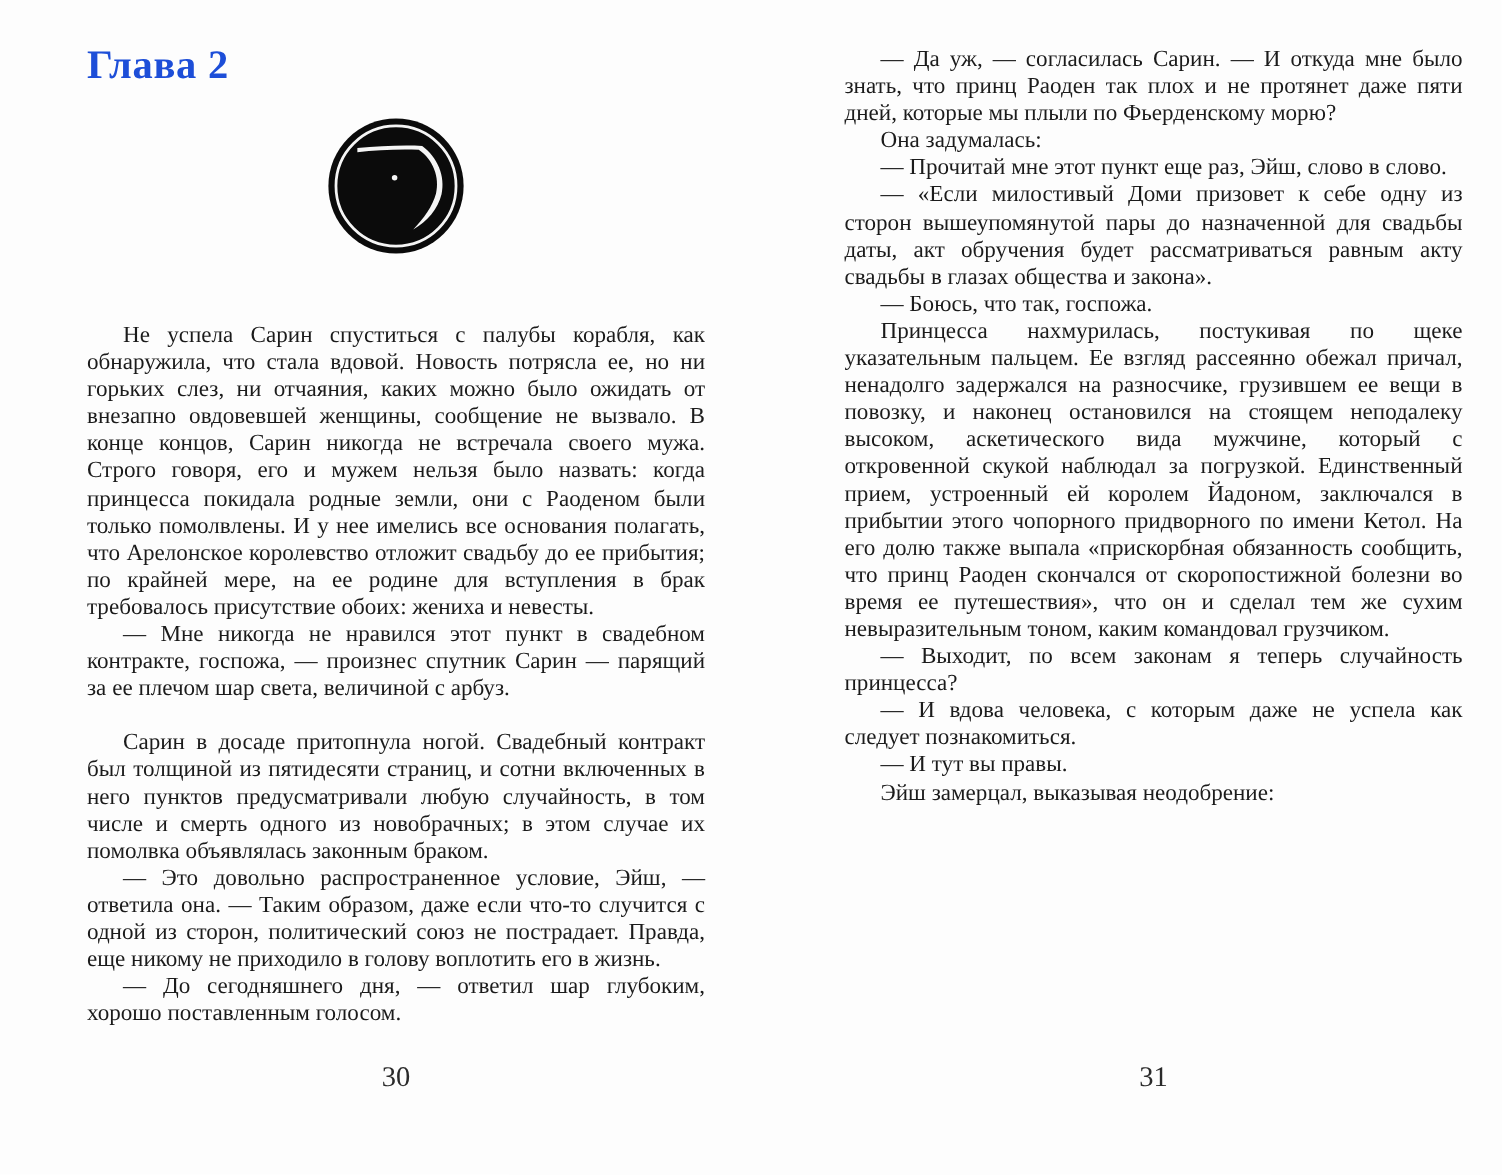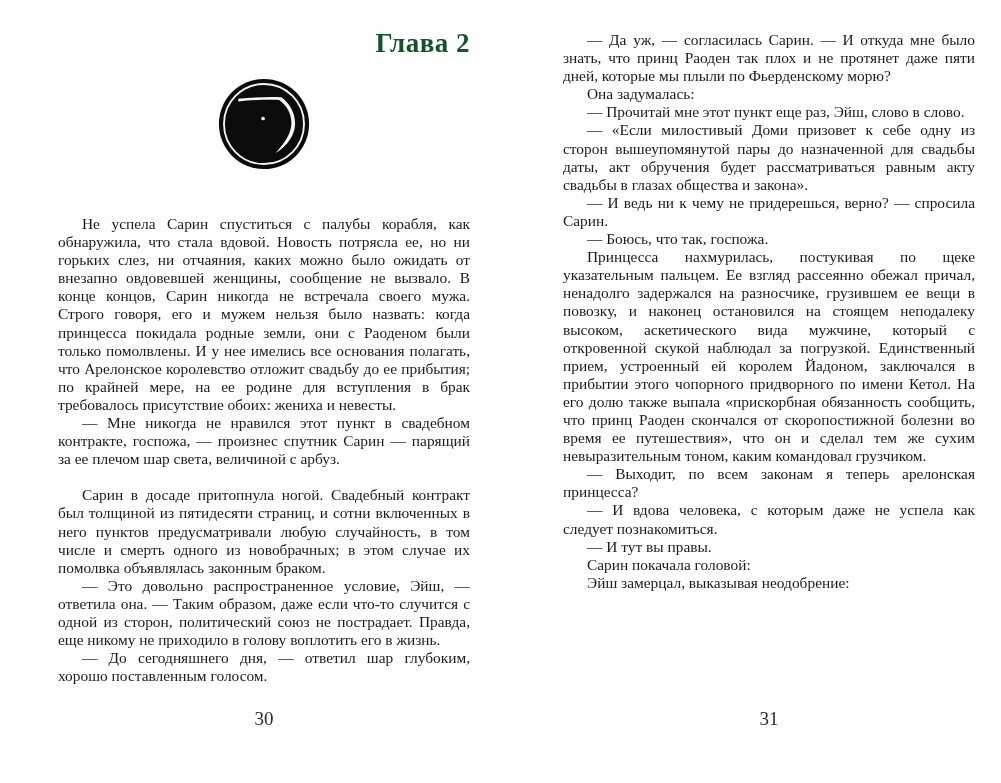--- a/index.html
+++ b/index.html
@@ -19,25 +19,25 @@
     top: 0;
     width: 412px;
     height: 783px;
     color: #1b1b1b;
   }
   .page-left  { left: 58px; }
   .page-right { left: 563px; }
 
   .chapter-title {
     margin-top: 28px;
-    text-align: right;
+    text-align: left;
     font-size: 27px;
     font-weight: bold;
     letter-spacing: 0.5px;
-    color: #14532d;
+    color: #1d4ed8;
   }
   .emblem-wrap {
     margin: 19px auto 0 auto;
     width: 92px; height: 92px;
     display: block;
   }
   .emblem-wrap svg { display: block; width: 92px; height: 92px; }
 
   .body-text {
     text-align: justify;
@@ -96,26 +96,24 @@
 
     <div class="page-footer">30</div>
   </div>
 
   <div class="page page-right">
     <div class="body-text">
         <p class="para">— Да уж, — согласилась Сарин. — И откуда мне было знать, что принц Раоден так плох и не протянет даже пяти дней, которые мы плыли по Фьерденскому морю?</p>
         <p class="para">Она задумалась:</p>
         <p class="para">— Прочитай мне этот пункт еще раз, Эйш, слово в слово.</p>
         <p class="para">— «Если милостивый Доми призовет к себе одну из сторон вышеупомянутой пары до назначенной для свадьбы даты, акт обручения будет рассматриваться равным акту свадьбы в глазах общества и закона».</p>
-        <p class="para">— И ведь ни к чему не придерешься, верно? — спросила Сарин.</p>
         <p class="para">— Боюсь, что так, госпожа.</p>
         <p class="para">Принцесса нахмурилась, постукивая по щеке указательным пальцем. Ее взгляд рассеянно обежал причал, ненадолго задержался на разносчике, грузившем ее вещи в повозку, и наконец остановился на стоящем неподалеку высоком, аскетического вида мужчине, который с откровенной скукой наблюдал за погрузкой. Единственный прием, устроенный ей королем Йадоном, заключался в прибытии этого чопорного придворного по имени Кетол. На его долю также выпала «прискорбная обязанность сообщить, что принц Раоден скончался от скоропостижной болезни во время ее путешествия», что он и сделал тем же сухим невыразительным тоном, каким командовал грузчиком.</p>
-        <p class="para">— Выходит, по всем законам я теперь арелонская принцесса?</p>
+        <p class="para">— Выходит, по всем законам я теперь случайность принцесса?</p>
         <p class="para">— И вдова человека, с которым даже не успела как следует познакомиться.</p>
         <p class="para">— И тут вы правы.</p>
-        <p class="para">Сарин покачала головой:</p>
         <p class="para">Эйш замерцал, выказывая неодобрение:</p>
       </div>
 
     <div class="page-footer">31</div>
   </div>
 
 </div>
 
 </body></html>

